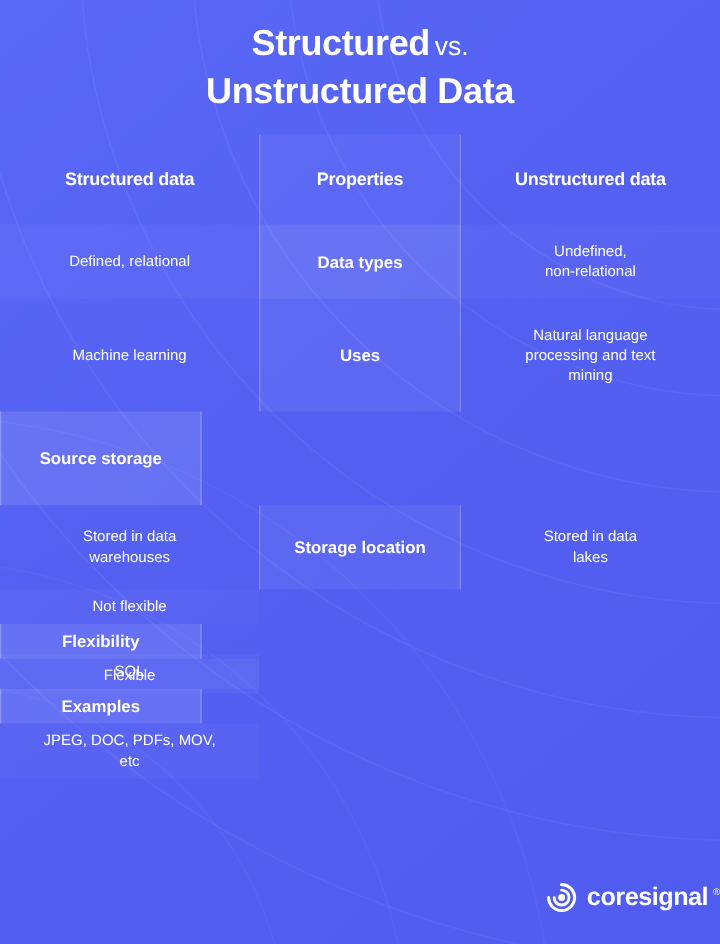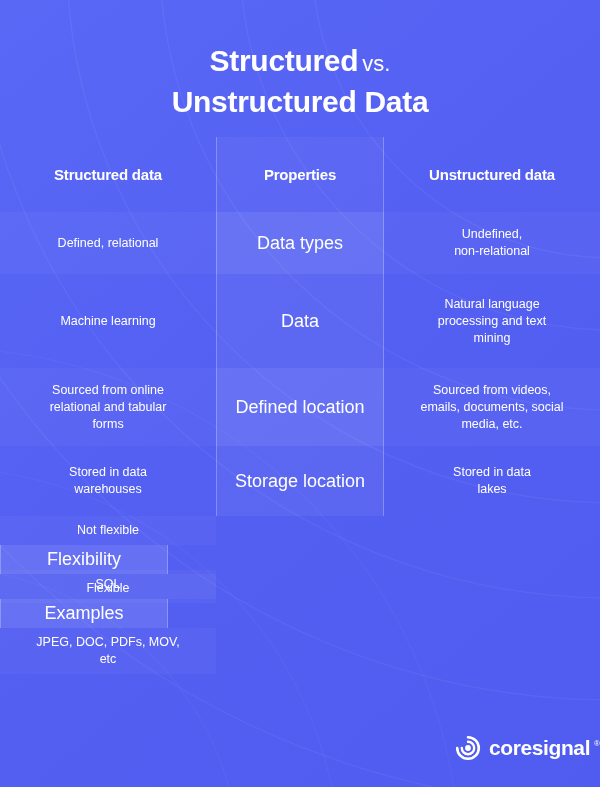--- a/index.html
+++ b/index.html
@@ -17,21 +17,21 @@
   }
   
   .arcs {
     position:absolute; inset:0;
     pointer-events:none;
     z-index:0;
   }
   
   .title-wrap {
     position:relative; z-index:3;
-    padding-top:42px;
+    padding-top:18px;
     text-align:center;
     color:#FFFFFF;
   }
   .title-line {
     font-size:30px;
     font-weight:bold;
     letter-spacing:-0.3px;
     line-height:38px;
     white-space:nowrap;
   }
@@ -62,22 +62,22 @@
   }
   .cell.side {
     width:216px;
     font-size:12.5px;
     font-weight:normal;
     line-height:17px;
     padding-left:14px;
   }
   .cell.mid {
     width:168px;
-    font-size:18px;
-    font-weight:normal;
+    font-size:14px;
+    font-weight:bold;
     line-height:17px;
     border-left:1px solid rgba(255,255,255,0.26);
     border-right:1px solid rgba(255,255,255,0.26);
   }
   
   .row.header .cell.side,
   .row.header .cell.mid {
     font-size:15px;
     font-weight:bold;
     letter-spacing:-0.2px;
@@ -154,27 +154,25 @@
     </div>
 
     <div id="rows-container">
         <div class="row shade" style="height: 62px; justify-content: center;">
           <div class="cell side">Defined, relational</div>
           <div class="cell mid">Data types</div>
           <div class="cell side">Undefined,<br>non-relational</div>
         </div>
         <div class="row plain" style="height: 94px;">
           <div class="cell side">Machine learning</div>
-          <div class="cell mid">Data</div>
+          <div class="cell mid">Uses</div>
           <div class="cell side">Natural language<br>processing and text<br>mining</div>
         </div>
         <div class="row shade" style="height: 78px;">
-          <div class="cell side">Sourced from online<br>relational and tabular<br>forms</div>
-          <div class="cell mid">Defined location</div>
-          <div class="cell side">Sourced from videos,<br>emails, documents, social<br>media, etc.</div>
+          <div class="cell mid">Source storage</div>
         </div>
         <div class="row plain" style="height: 70px;">
           <div class="cell side">Stored in data<br>warehouses</div>
           <div class="cell mid">Storage location</div>
           <div class="cell side">Stored in data<br>lakes</div>
         </div>
         <div class="row shade" style="height: 54px; flex-direction: column;">
           <div class="cell side">Not flexible</div>
           <div class="cell mid">Flexibility</div>
           <div class="cell side">Flexible</div>

